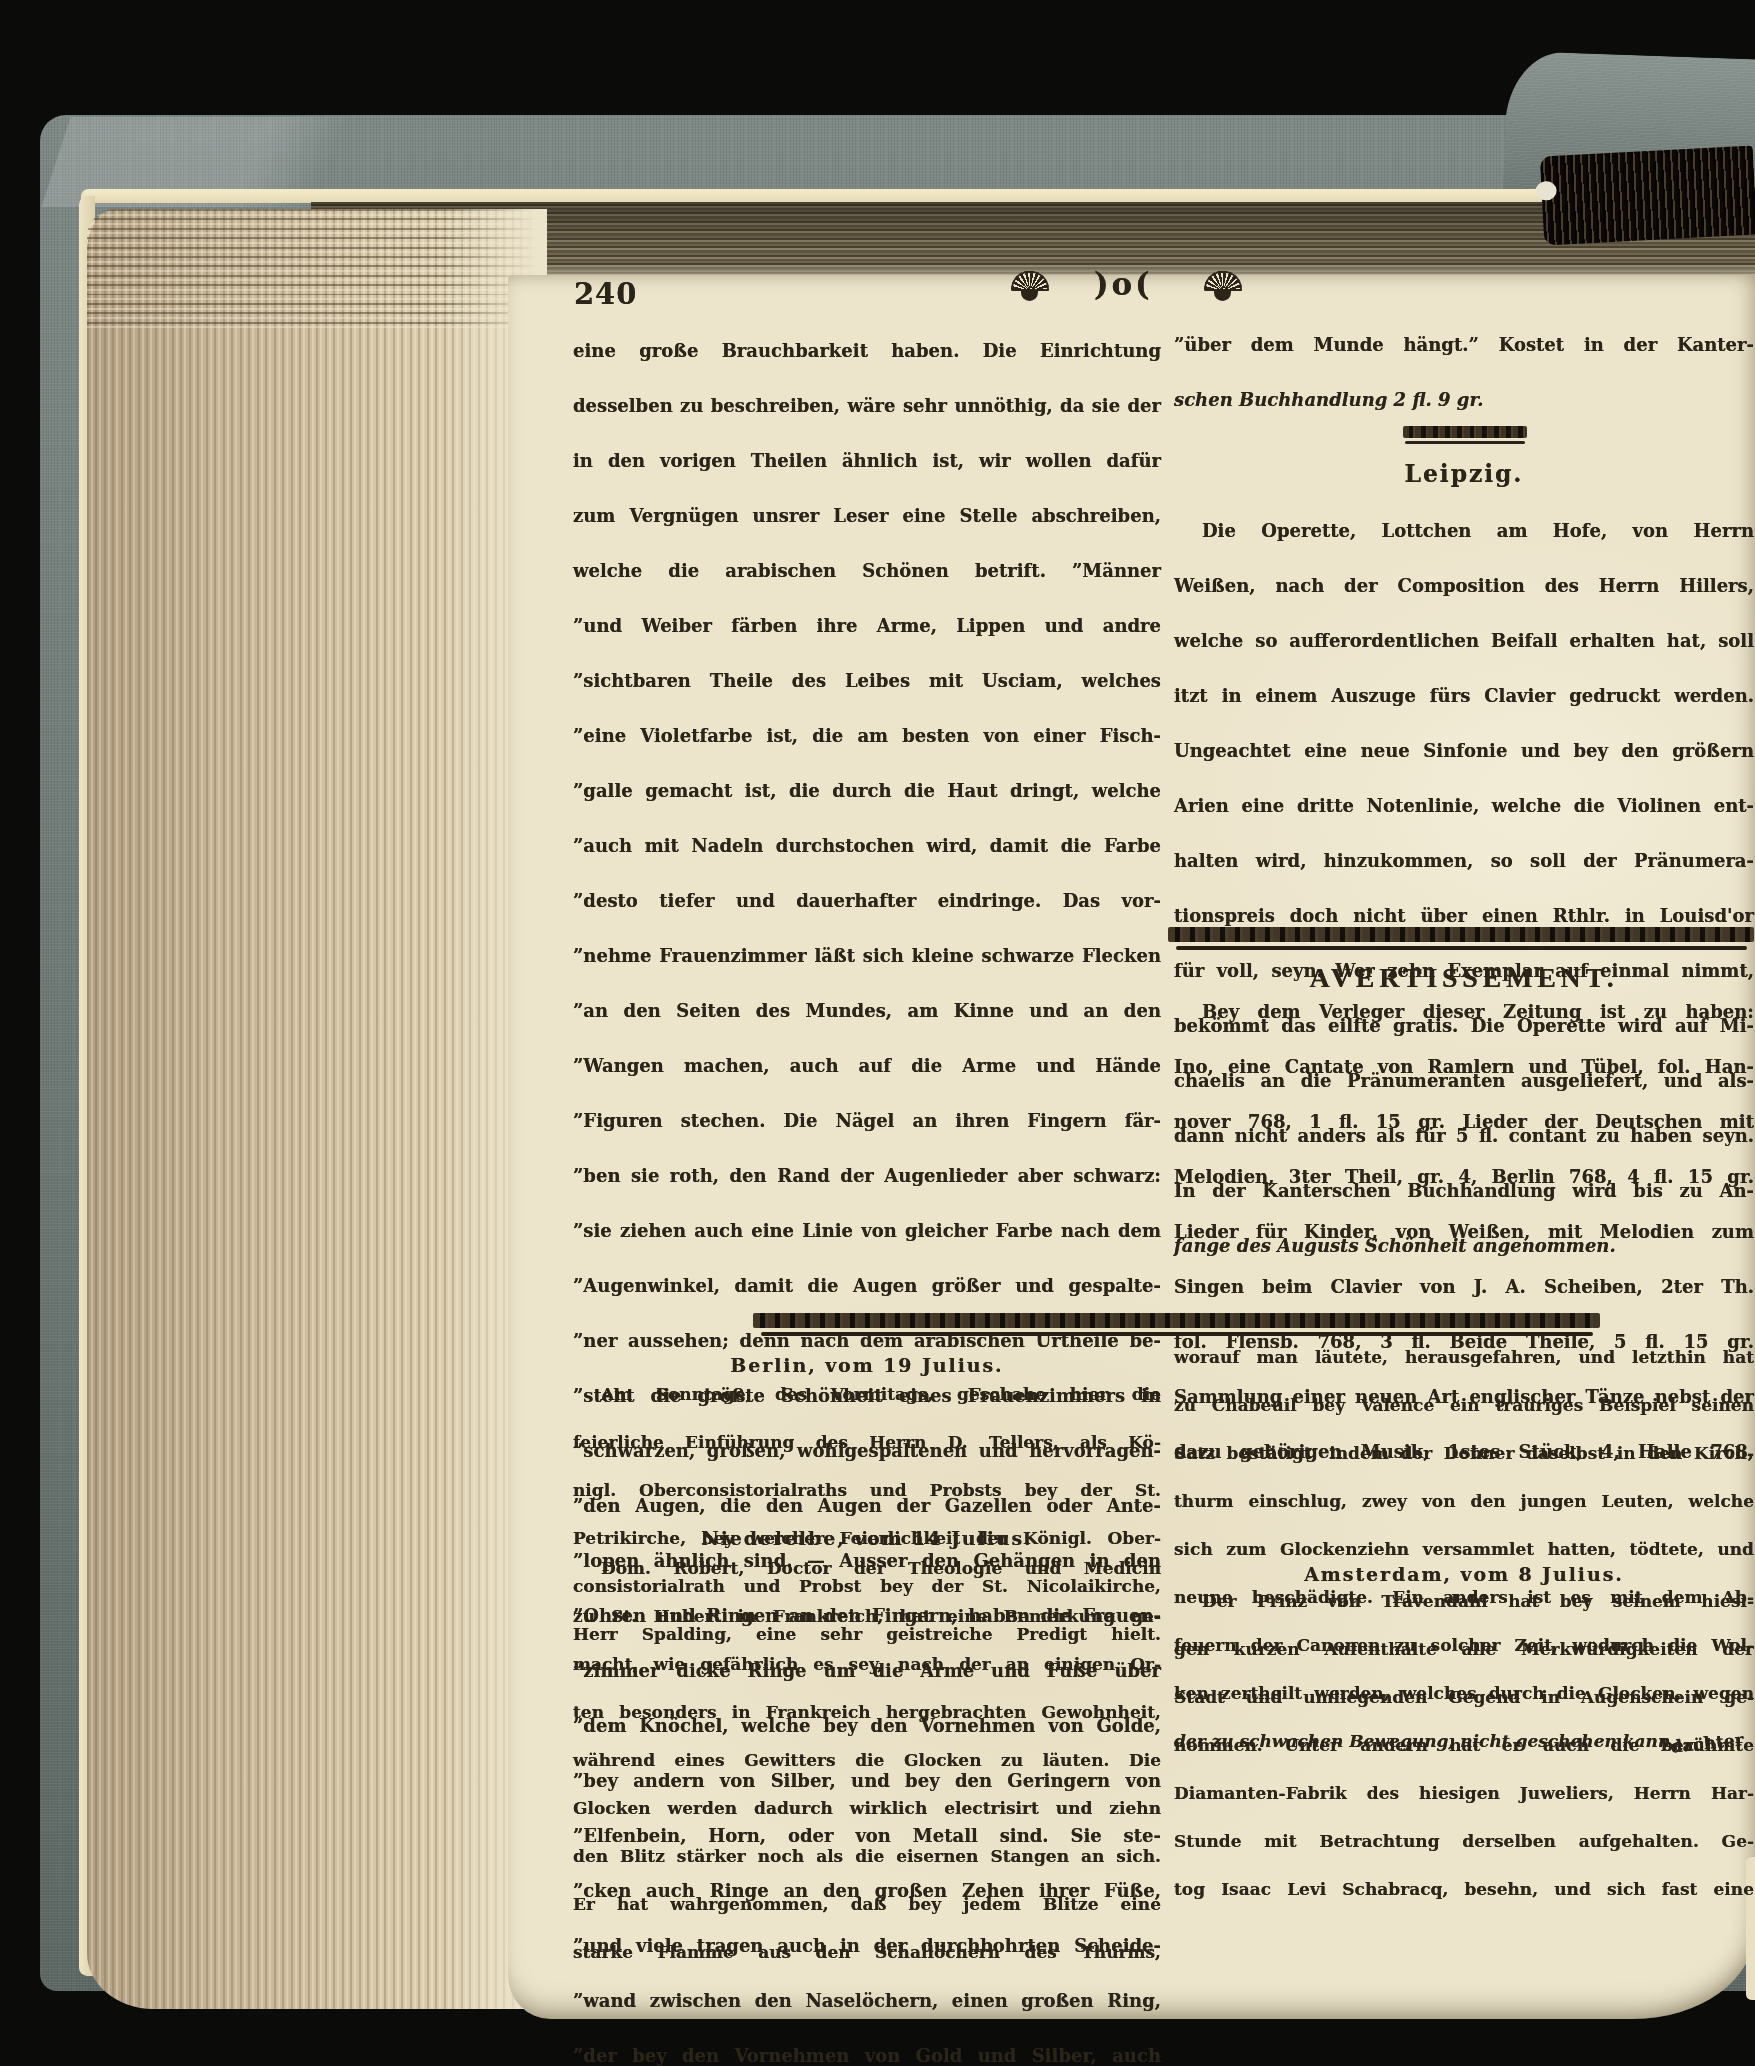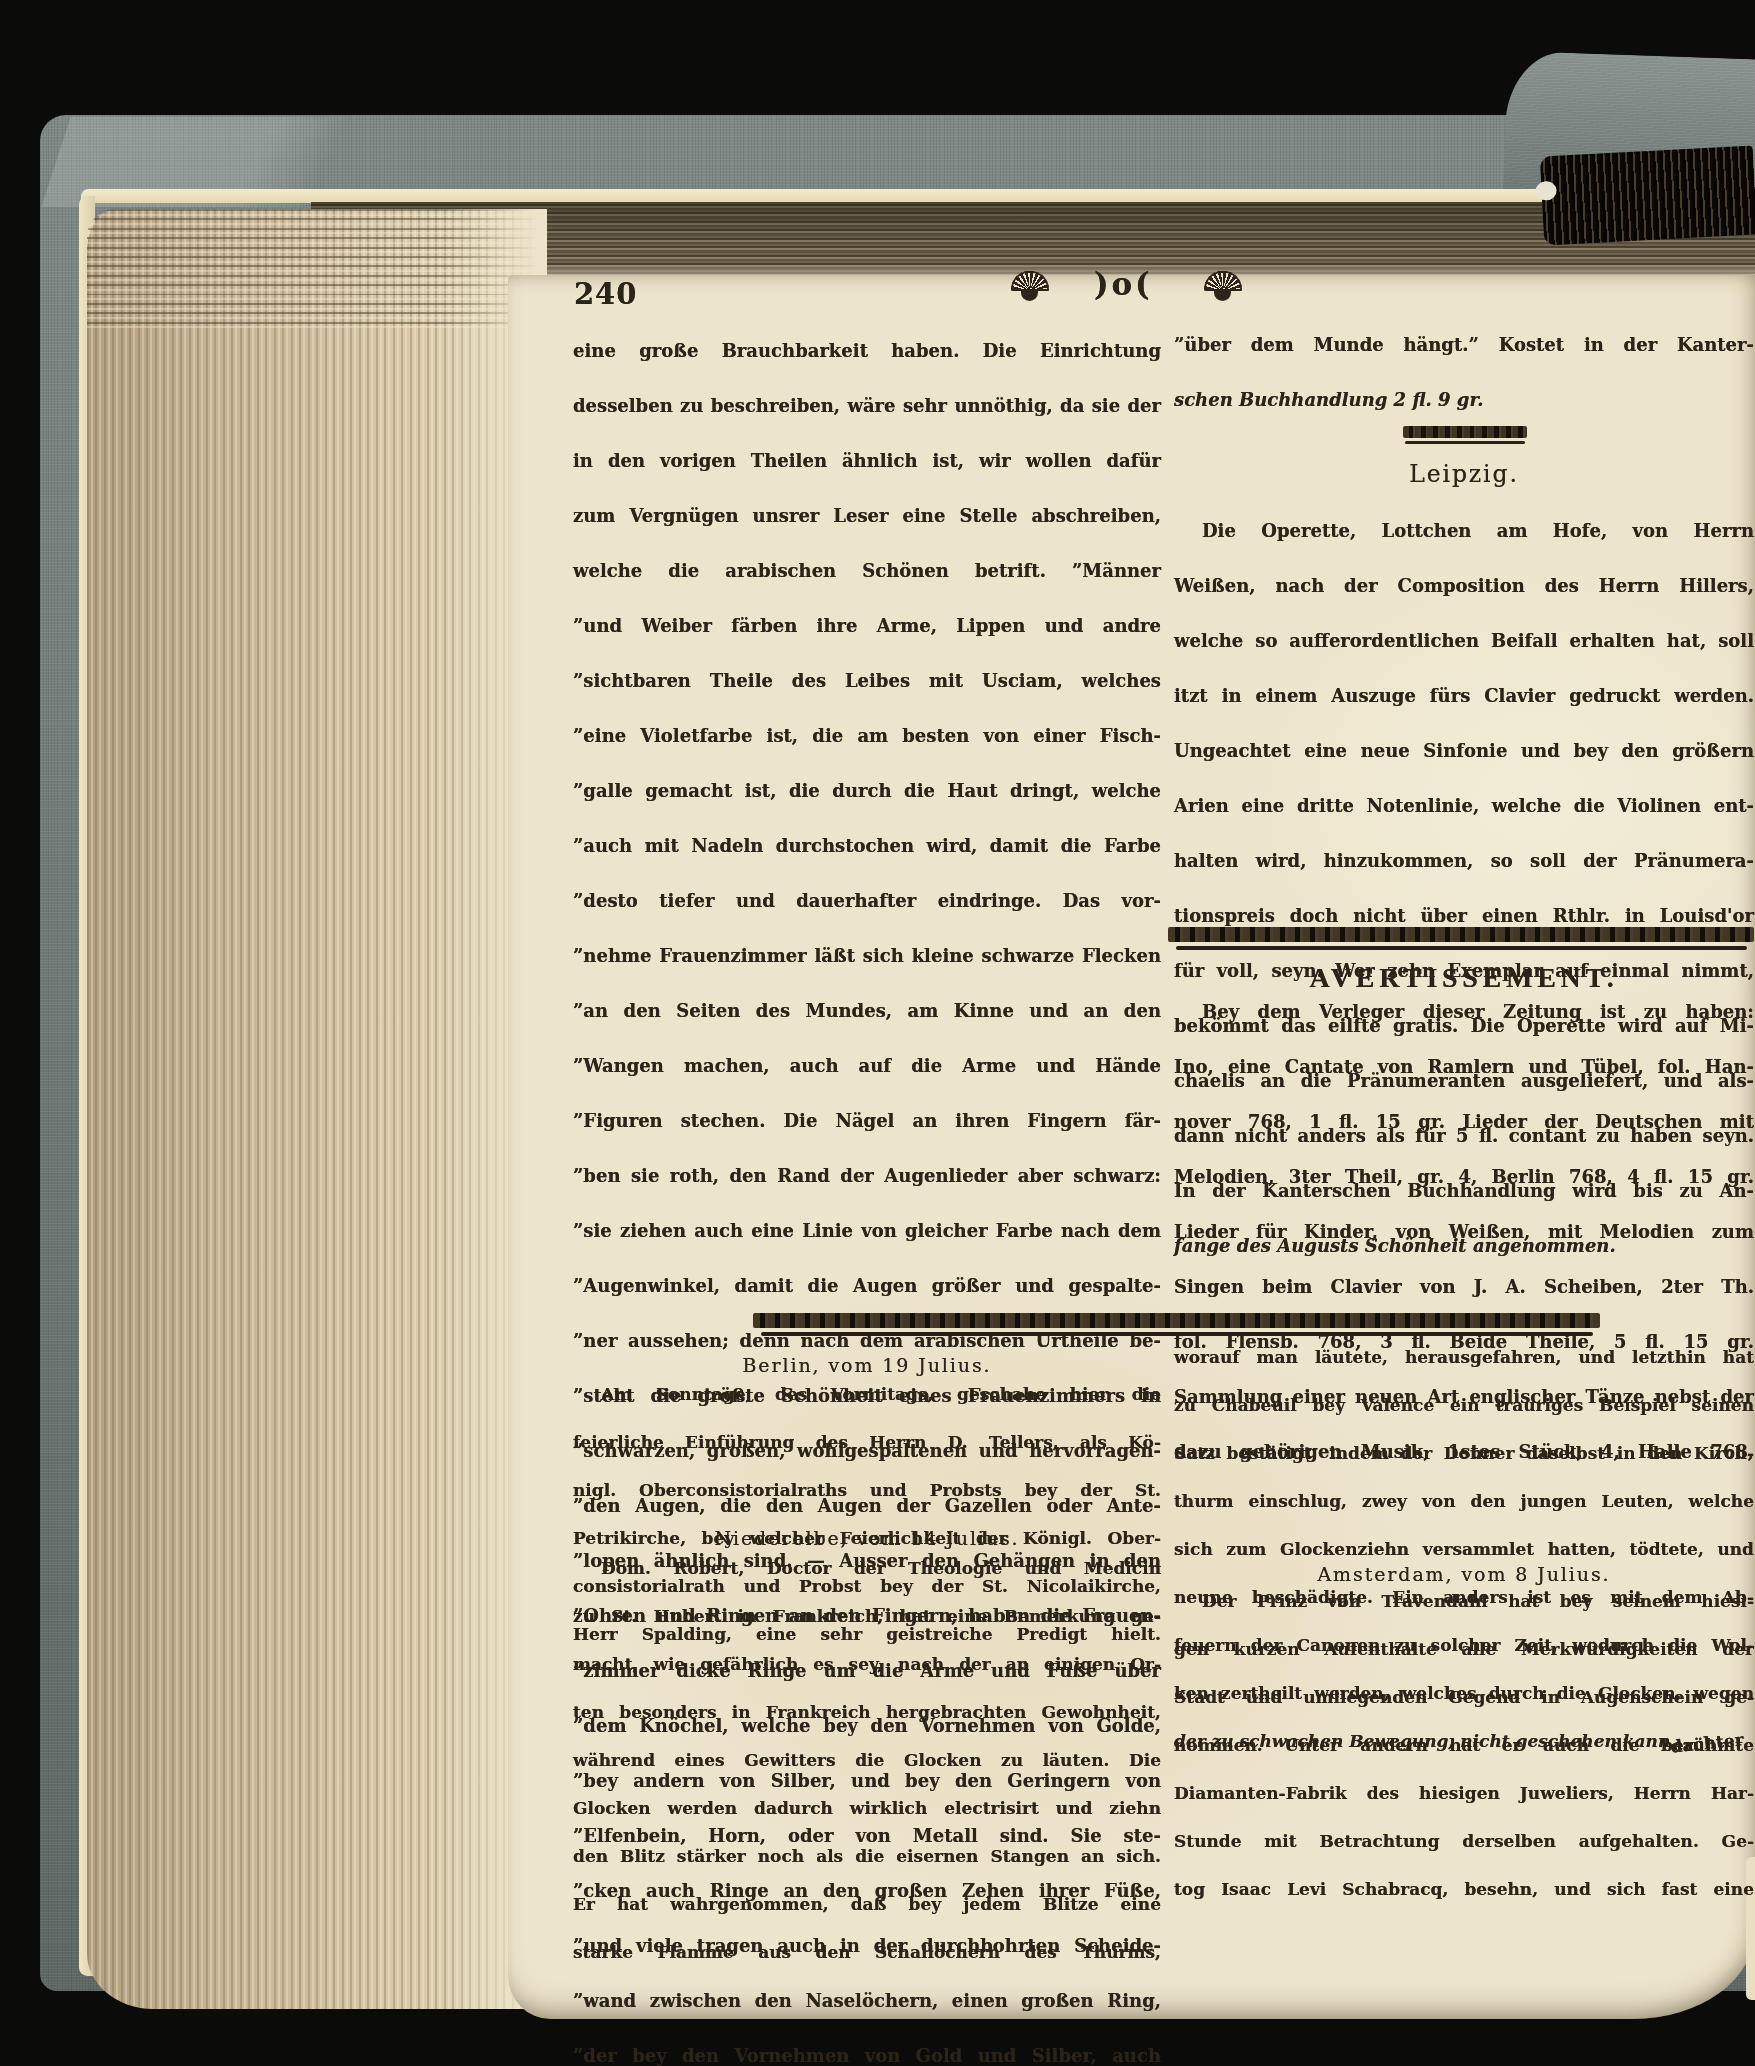--- a/index.html
+++ b/index.html
@@ -70,21 +70,21 @@
   .pageno{font-size:29px;font-weight:bold;letter-spacing:0.9px;
     text-shadow:0 0 0.6px rgba(43,36,24,.8);}
   .txt{text-shadow:0 0 0.5px rgba(43,36,24,.75);font-weight:bold;}
   .col-top{font-size:18px;line-height:27.5px;}
   .col-bot{font-size:17px;line-height:24px;}
   .tl{text-align:justify;}
   .tl::after{content:"";display:inline-block;width:100%;height:0;}
   .tl.end{text-align:left;font-style:italic;}
   .tl.end::after{content:none;}
   .tl.ind{text-indent:28px;}
-  .head{font-weight:normal;text-align:center;letter-spacing:1.9px;
+  .head{font-weight:bold;text-align:center;letter-spacing:1.9px;
     text-shadow:0 0 0.6px rgba(43,36,24,.8);}
   .head.roman{font-family:"Liberation Serif",serif;font-weight:600;
     font-size:28px;letter-spacing:4.7px;}
   .catchword{text-align:right;font-size:17px;font-weight:bold;
     transform:rotate(-6deg);text-shadow:0 0 0.5px rgba(43,36,24,.8);}
 
   .rule-small{position:absolute;height:12.2px;border-radius:1.9px;
     background:repeating-linear-gradient(90deg, rgba(64,53,36,.95) 0 5.6px,
       rgba(22,17,11,.95) 5.6px 10.4px, rgba(104,90,62,.6) 10.4px 12.2px), #221b12;}
   .rule-small::after{content:"";position:absolute;left:1.9px;right:1.9px;bottom:-5.6px;height:2.8px;

